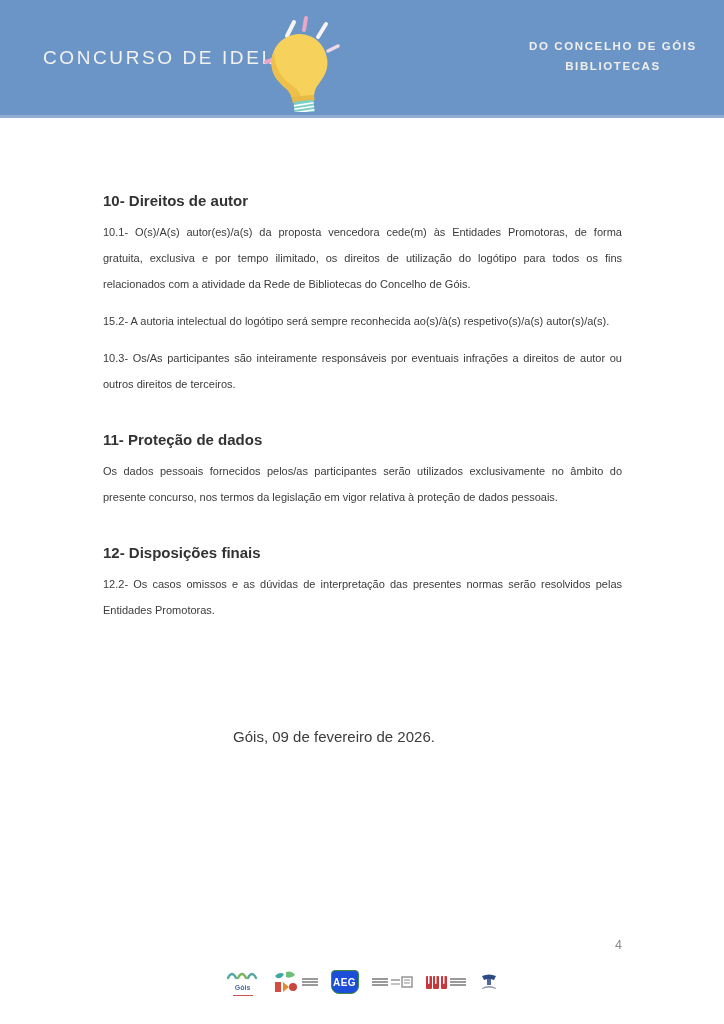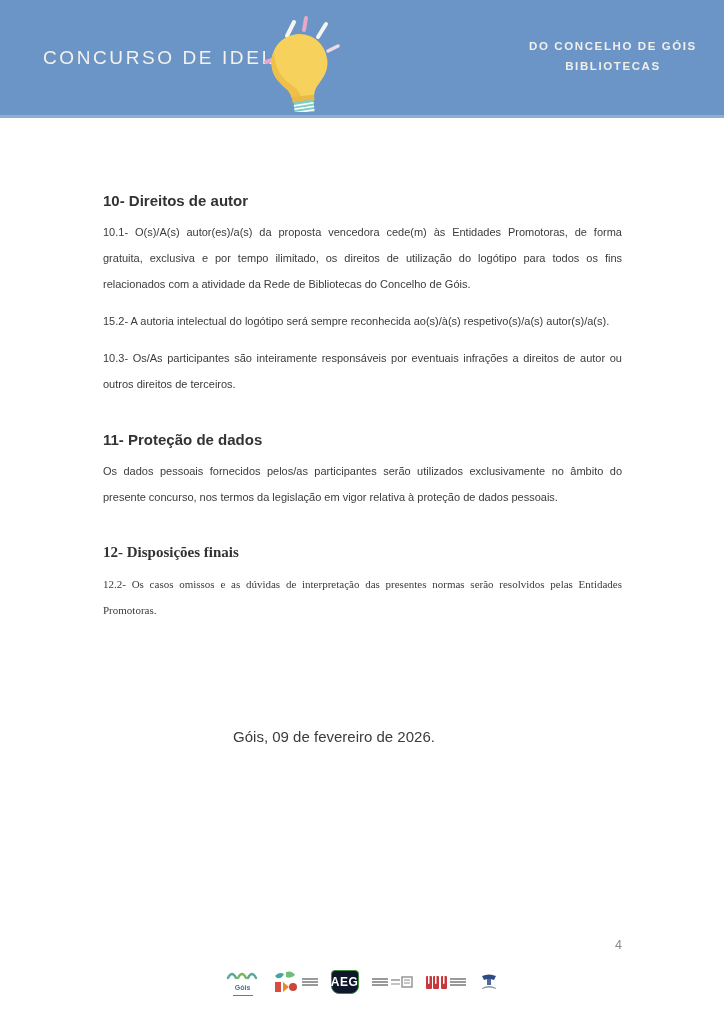--- a/index.html
+++ b/index.html
@@ -31,44 +31,44 @@
     position:absolute;left:103px;top:149px;width:519px;margin-top:43px;
   }
   .section h2{
     font-size:15px;font-weight:bold;margin:0 0 10px 0;color:#333333;
   }
   .section p{
     font-size:11px;line-height:26px;text-align:justify;
     margin:0 0 11px 0;color:#3b3b3b;
   }
   .section{margin-bottom:34px;}
-  .section:last-of-type{margin-bottom:0;font-family:Liberation Serif, serif;}
+  .section:last-of-type{margin-bottom:0;}
   .dateline{
     position:absolute;left:0;top:728px;width:668px;
     text-align:center;font-size:15px;color:#3b3b3b;
   }
   
   .page-number{
     position:absolute;top:938px;right:102px;
     font-size:12.5px;color:#8a8a8a;
   }
   .logo-strip{
     position:absolute;left:0;top:967px;width:724px;height:30px;
     display:flex;justify-content:center;align-items:center;gap:13px;
   }
   .logo{display:flex;align-items:center;gap:3px;}
   .logo-gois{display:flex;flex-direction:column;align-items:center;line-height:1;}
   .gois-name{font-size:7px;color:#4a6fa0;font-weight:bold;margin-top:1px;}
   .gois-sub{width:20px;height:1.5px;background:#c9534f;margin-top:1px;}
   .tinylines{display:flex;flex-direction:column;gap:1.5px;}
   .tinylines span{display:block;width:16px;height:1.8px;background:#9a9a9a;}
   .aeg-badge{
-    width:26px;height:22px;background:#0f172a;border:1.5px solid #3f8b42;
+    width:26px;height:22px;background:#1d4ed8;border:1.5px solid #3f8b42;
     border-radius:4px 4px 8px 8px;display:flex;align-items:center;justify-content:center;
-    color:#ffffff;font-size:12px;font-weight:bold;letter-spacing:.5px;
+    color:#ffffff;font-size:10px;font-weight:bold;letter-spacing:.5px;
   }
   .rbe-badge{
     display:flex;gap:1.5px;align-items:center;
   }
   .rbe-badge i{display:block;width:6px;height:13px;background:#c8373b;
     border-radius:1px;background-image:linear-gradient(#fff 0 0);background-size:1.5px 60%;
     background-repeat:no-repeat;background-position:center top;}
 </style>
 </head>
 <body>

